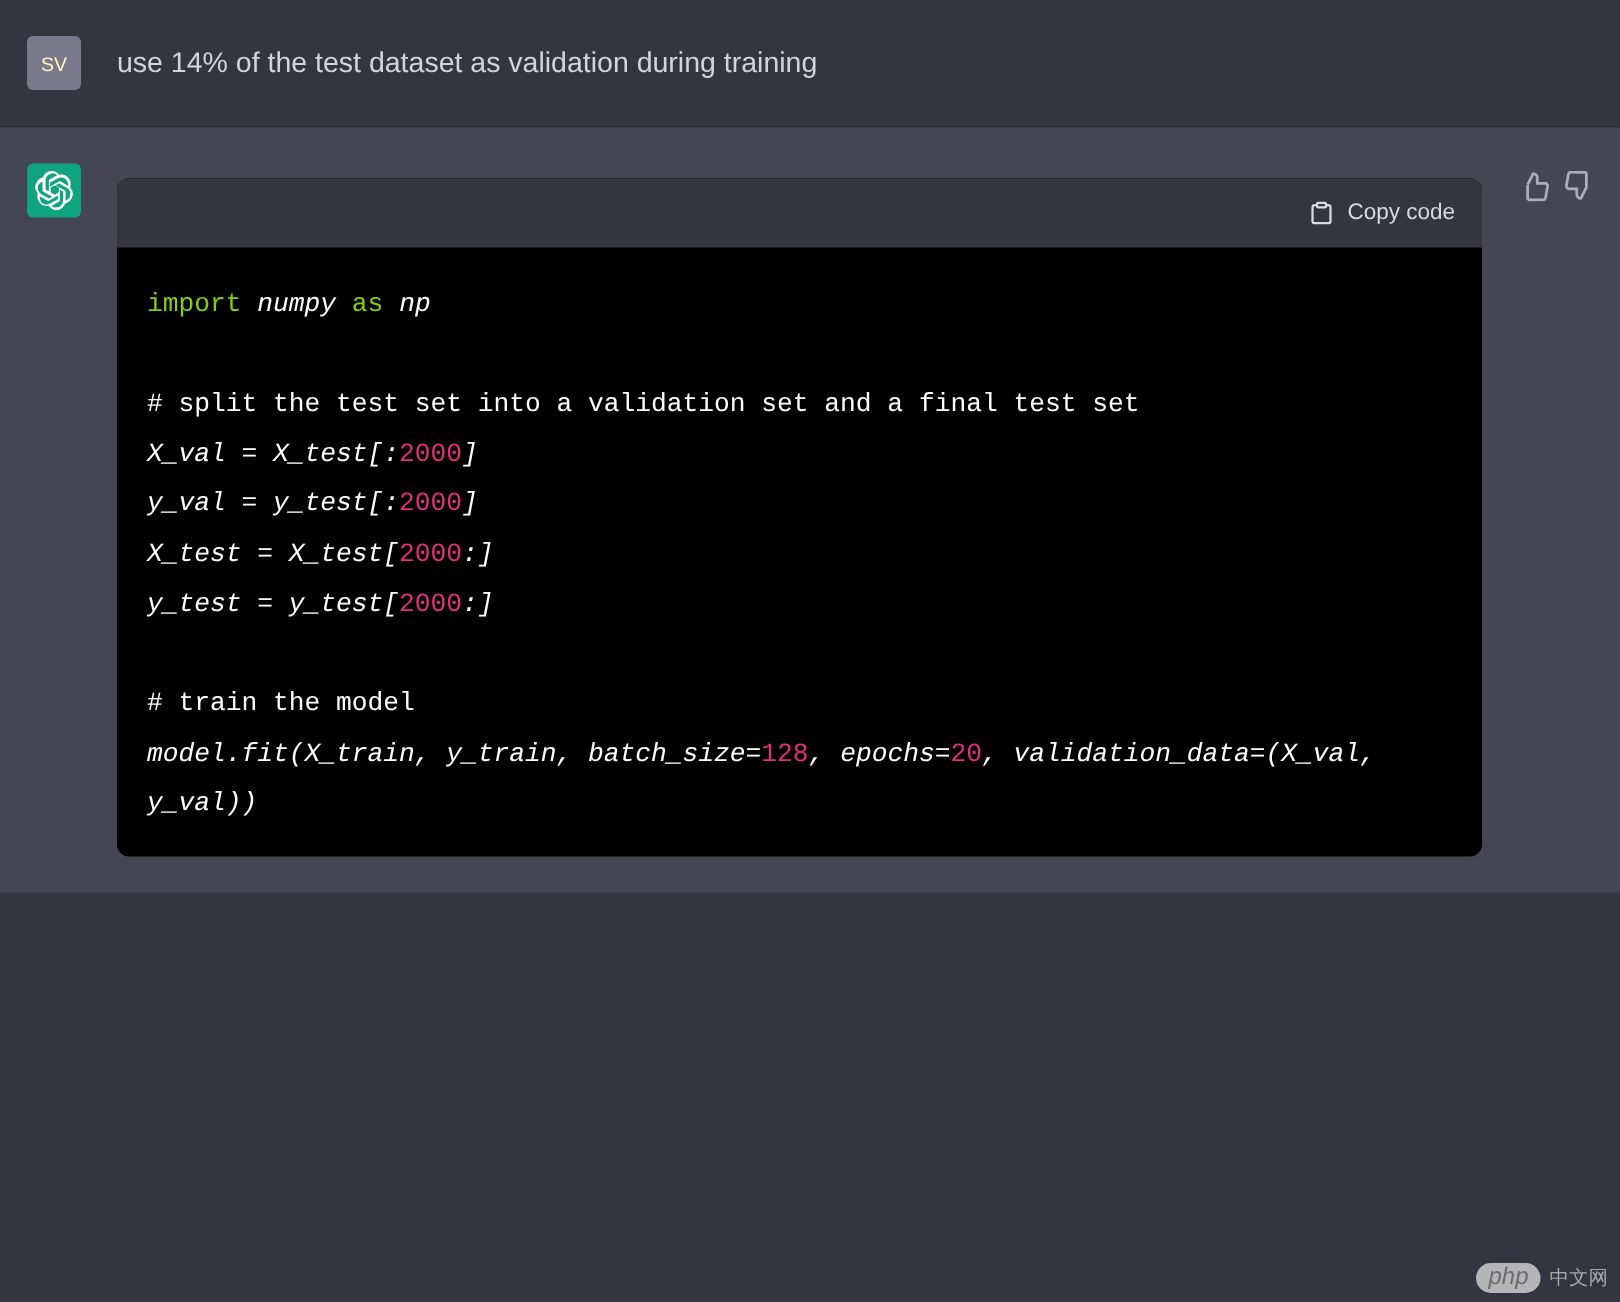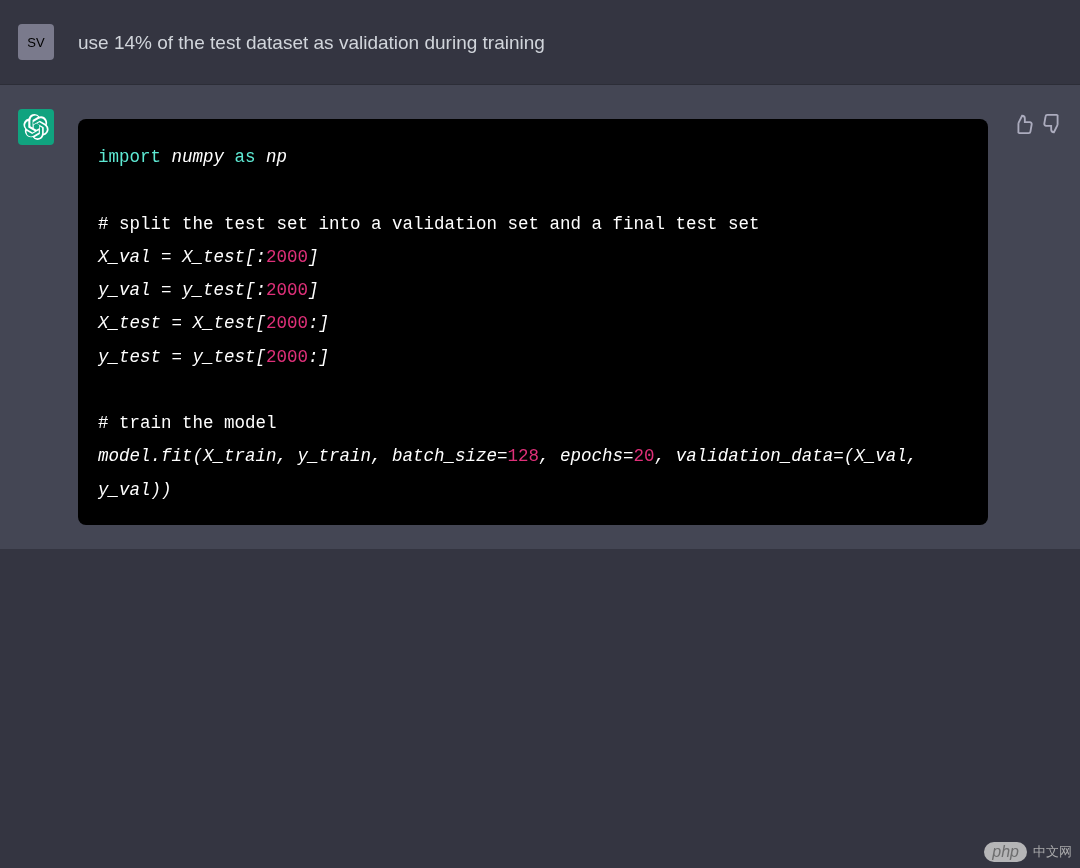--- a/index.html
+++ b/index.html
@@ -26,21 +26,21 @@
   .avatar {
     width: 36px;
     height: 36px;
     border-radius: 4px;
     flex-shrink: 0;
     display: flex;
     align-items: center;
     justify-content: center;
     font-size: 13px;
     font-weight: 500;
-    color: #000000;
+    color: #fef9c3;
   }
   .avatar.user { background: #7a7a8c; }
   .avatar.ai { background: #10a37f; }
   .avatar.ai svg { width: 26px; height: 26px; }
   .content {
     flex: 1;
     font-size: 19px;
     line-height: 1.75;
     color: #d1d5db;
     padding-top: 2px;
@@ -84,21 +84,21 @@
   .copy-btn svg { width: 18px; height: 18px; stroke: #d9d9e3; fill: none; stroke-width: 2; }
   .code-body {
     padding: 22px 20px 18px 20px;
     font-family: "SFMono-Regular", Consolas, "Liberation Mono", Menlo, monospace;
     font-size: 17.5px;
     line-height: 1.9;
     color: #ffffff;
     white-space: pre-wrap;
     word-wrap: break-word;
   }
-  .tok-kw { color: #5eead4; font-family: Liberation Mono, monospace; }
+  .tok-kw { color: #84cc16; font-family: Liberation Mono, monospace; }
   .tok-id { color: #ffffff; font-style: italic; }
   .tok-cm { color: #ffffff; }
   .tok-num { color: #df3079; }
   .watermark {
     position: absolute;
     right: 8px;
     bottom: 6px;
     display: flex;
     align-items: center;
     gap: 6px;
@@ -129,20 +129,29 @@
 
 <div class="message-row assistant-row">
   <div class="avatar ai">
     <svg viewBox="0 0 41 41">
       <path fill="#fff" d="M37.53 16.82a9.9 9.9 0 0 0-.85-8.13 10.02 10.02 0 0 0-10.8-4.8A9.92 9.92 0 0 0 18.4 0a10.02 10.02 0 0 0-9.55 6.93 9.9 9.9 0 0 0-6.62 4.8 10.02 10.02 0 0 0 1.23 11.75 9.9 9.9 0 0 0 .85 8.13 10.02 10.02 0 0 0 10.8 4.8A9.92 9.92 0 0 0 22.6 41a10.02 10.02 0 0 0 9.55-6.93 9.9 9.9 0 0 0 6.62-4.8 10.02 10.02 0 0 0-1.24-11.75zM22.6 38.4a7.44 7.44 0 0 1-4.78-1.73l.24-.13 7.94-4.59a1.3 1.3 0 0 0 .65-1.12V19.6l3.36 1.94a.12.12 0 0 1 .07.09v9.27a7.46 7.46 0 0 1-7.48 7.5zm-16.05-6.86a7.44 7.44 0 0 1-.89-5l.24.14 7.94 4.59a1.29 1.29 0 0 0 1.3 0l9.7-5.6v3.88a.12.12 0 0 1-.5.1l-8.03 4.64a7.46 7.46 0 0 1-10.2-2.75zm-2.1-17.35a7.44 7.44 0 0 1 3.89-3.27v9.45a1.3 1.3 0 0 0 .65 1.12l9.7 5.6-3.36 1.94a.12.12 0 0 1-.11.01l-8.03-4.64a7.46 7.46 0 0 1-2.74-10.2zm27.6 6.42-9.7-5.6 3.36-1.94a.12.12 0 0 1 .11-.01l8.03 4.64a7.46 7.46 0 0 1-1.15 13.47v-9.45a1.3 1.3 0 0 0-.65-1.11zm3.34-5.03-.24-.14-7.94-4.59a1.29 1.29 0 0 0-1.3 0l-9.7 5.6v-3.88a.12.12 0 0 1 .05-.1l8.03-4.63a7.46 7.46 0 0 1 11.1 7.74zM15.1 21.4l-3.36-1.94a.12.12 0 0 1-.07-.09V10.1a7.46 7.46 0 0 1 12.26-5.77l-.24.13-7.94 4.59a1.3 1.3 0 0 0-.65 1.12zm1.82-3.93 4.32-2.5 4.32 2.5v4.99l-4.32 2.5-4.32-2.5z"></path>
     </svg>
   </div>
   <div class="content">
 
     <div class="code-block">
+      <div class="code-header">
+        <div class="copy-btn">
+          <svg viewBox="0 0 24 24">
+            <rect x="8" y="3" width="8" height="4" rx="1"></rect>
+            <path d="M16 5h2a2 2 0 0 1 2 2v12a2 2 0 0 1-2 2H6a2 2 0 0 1-2-2V7a2 2 0 0 1 2-2h2"></path>
+          </svg>
+          <span>Copy code</span>
+        </div>
+      </div>
       <div class="code-body"><span class="tok-kw">import</span> <span class="tok-id">numpy</span> <span class="tok-kw">as</span> <span class="tok-id">np</span>
 
 <span class="tok-cm"># split the test set into a validation set and a final test set</span>
 <span class="tok-id">X_val = X_test[:</span><span class="tok-num">2000</span><span class="tok-id">]</span>
 <span class="tok-id">y_val = y_test[:</span><span class="tok-num">2000</span><span class="tok-id">]</span>
 <span class="tok-id">X_test = X_test[</span><span class="tok-num">2000</span><span class="tok-id">:]</span>
 <span class="tok-id">y_test = y_test[</span><span class="tok-num">2000</span><span class="tok-id">:]</span>
 
 <span class="tok-cm"># train the model</span>
 <span class="tok-id">model.fit(X_train, y_train, batch_size=</span><span class="tok-num">128</span><span class="tok-id">, epochs=</span><span class="tok-num">20</span><span class="tok-id">, validation_data=(X_val, y_val))</span></div>

